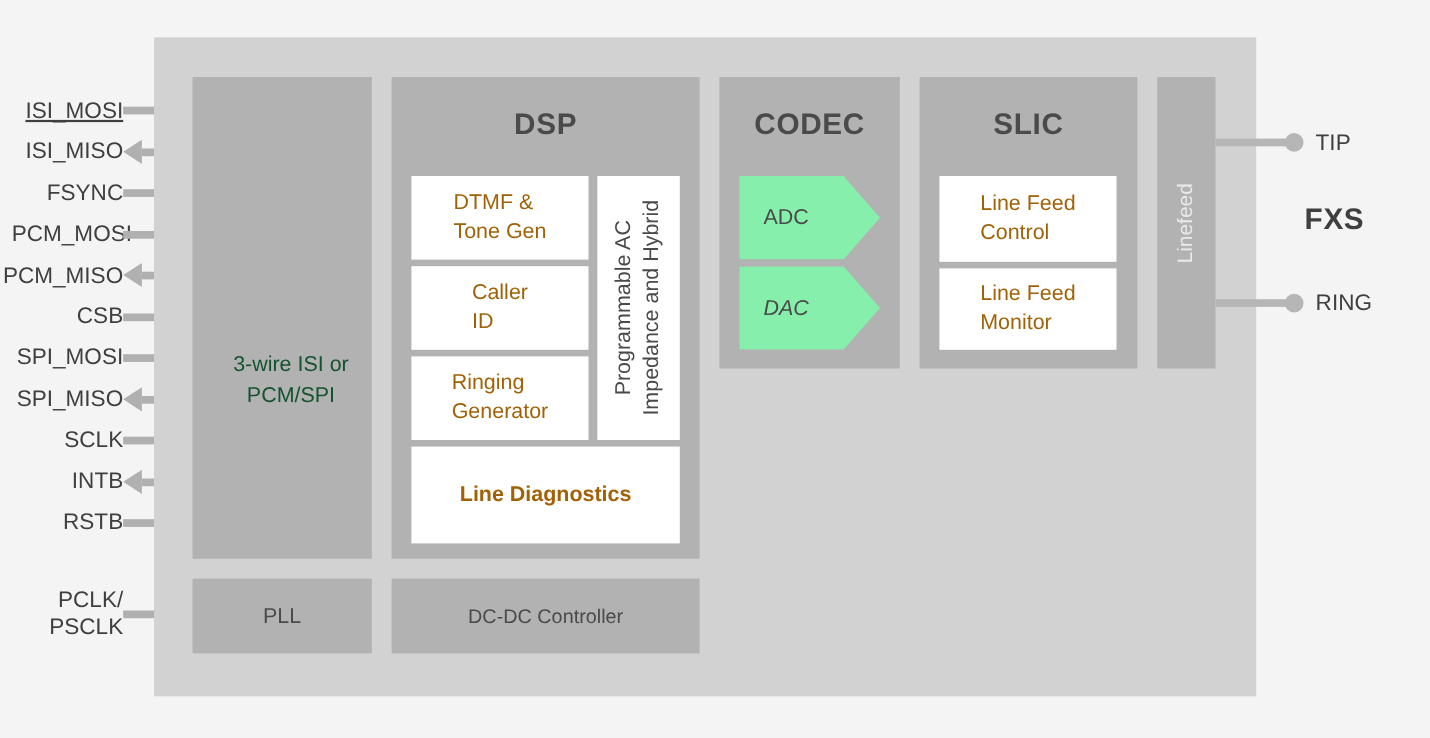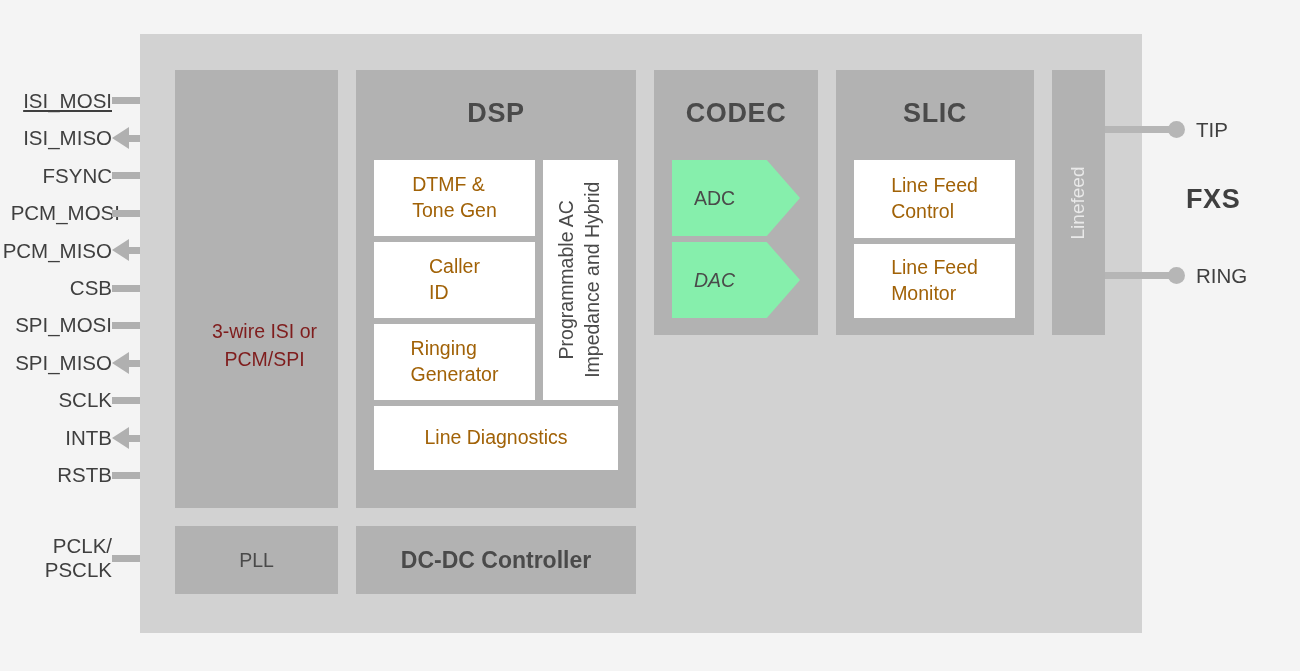--- a/index.html
+++ b/index.html
@@ -200,21 +200,21 @@
 
   <div class="sig-shaft" style="left:112px; top:472px; width:46px;"></div>
   <div class="sig-head right" style="left:158px; top:464px;"></div>
 
   <div class="sig-shaft" style="left:112px; top:555px; width:46px;"></div>
   <div class="sig-head right" style="left:158px; top:547px;"></div>
 
   <div class="abs chip-container"></div>
 
   <div class="abs gblock" style="left:175px; top:70px; width:163px; height:438px;">
-    <div class="abs" style="left:0; right:0; top:248px; text-align:center; font-size:19.5px; color:#7f1d1d; line-height:1.42;padding-left:16px;">
+    <div class="abs" style="left:0; right:0; top:248px; text-align:center; font-size:19.5px; color:#14532d; line-height:1.42;padding-left:16px;">
       <div>3-wire ISI or</div>
       <div>PCM/SPI</div>
     </div>
   </div>
 
   <div class="abs gblock" style="left:356px; top:70px; width:280px; height:438px;">
     <div class="gblock-title" style="top:28px;">DSP</div>
   </div>
 
   <div class="abs wblock" style="left:374px; top:160px; width:161px; height:76px;">
@@ -228,21 +228,21 @@
       <div>Caller</div>
       <div>ID</div>
     </div>
   </div>
   <div class="abs wblock" style="left:374px; top:324px; width:161px; height:76px;">
     <div>
       <div>Ringing</div>
       <div>Generator</div>
     </div>
   </div>
-  <div class="abs wblock" style="left:374px; top:406px; width:244px; height:64px;">
+  <div class="abs wblock" style="left:374px; top:406px; width:244px; height:88px;font-weight:bold;">
     <span>Line Diagnostics</span>
   </div>
 
   <div class="abs vblock" style="left:543px; top:160px; width:75px; height:240px;">
     <div class="vtext">
       <div>Programmable AC</div>
       <div>Impedance and Hybrid</div>
     </div>
   </div>
 
@@ -273,21 +273,21 @@
   </div>
 
   <div class="abs gblock" style="left:1052px; top:70px; width:53px; height:265px; display:flex; align-items:center; justify-content:center;">
     <span class="vtext-gray">Linefeed</span>
   </div>
 
   <div class="abs gblock" style="left:175px; top:526px; width:163px; height:68px; display:flex; align-items:center; justify-content:center;">
     <span style="font-size:19.5px; color:#4a4a4a;">PLL</span>
   </div>
   <div class="abs gblock" style="left:356px; top:526px; width:280px; height:68px; display:flex; align-items:center; justify-content:center;">
-    <span style="font-size:23px; color:#4a4a4a;font-weight:bold;">DC-DC Controller</span>
+    <span style="font-size:18px; color:#4a4a4a;">DC-DC Controller</span>
   </div>
 
   <div class="conn-line" style="left:1105px; top:126px; width:76px;"></div>
   <div class="conn-dot" style="left:1168px; top:121px;"></div>
   <div class="conn-label" style="left:1196px; top:118px;">TIP</div>
 
   <div class="conn-line" style="left:1105px; top:272px; width:76px;"></div>
   <div class="conn-dot" style="left:1168px; top:267px;"></div>
   <div class="conn-label" style="left:1196px; top:264px;">RING</div>
 

